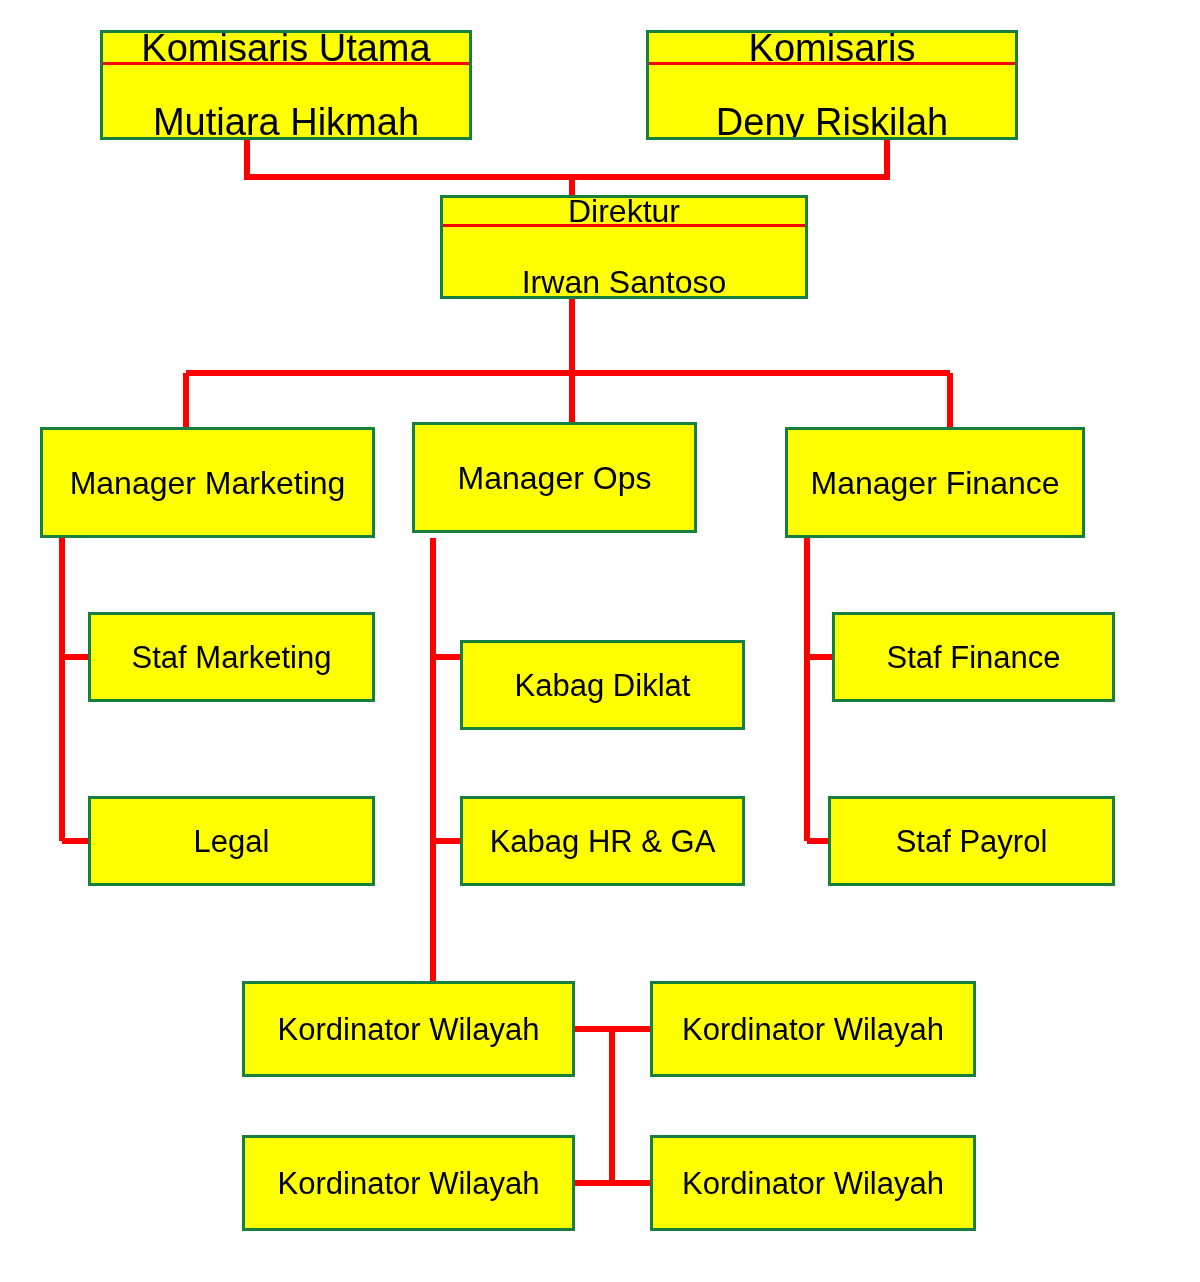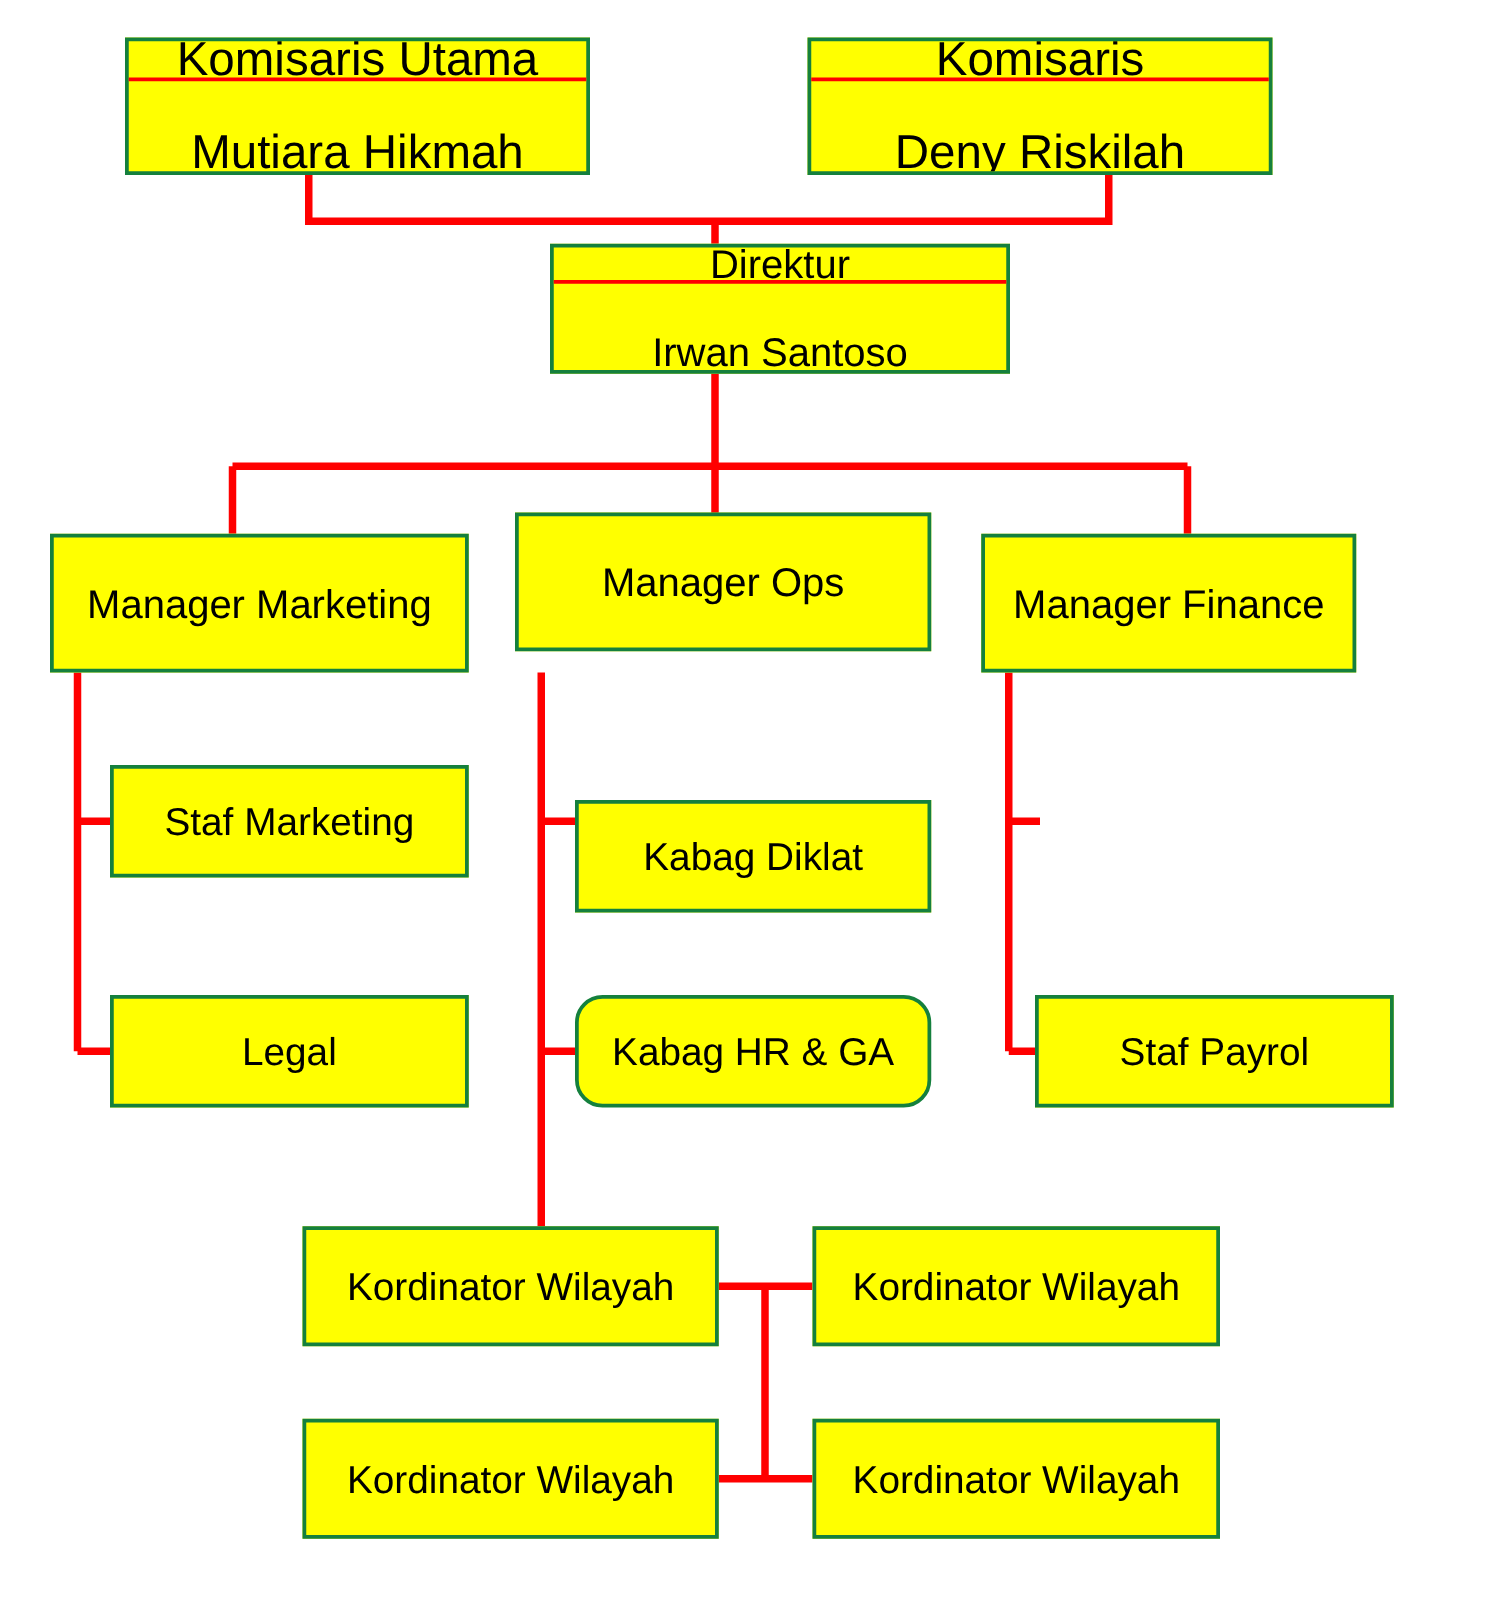--- a/index.html
+++ b/index.html
@@ -59,30 +59,30 @@
   }
   
   .t-komut  { left: 100px; top: 30px;  width: 372px;  height: 110px; }
   .t-kom    { left: 646px; top: 30px;  width: 372px;  height: 110px; }
   .t-dir    { left: 440px; top: 195px; width: 368px;  height: 104px; }
   .t-komut .cell, .t-kom .cell { font-size: 38px; }
   .t-dir .cell { font-size: 32px; }
 
   
   .m-mkt { left: 40px;  top: 427px; width: 335px; height: 111px; }
-  .m-ops { left: 412px; top: 410px; width: 333px; height: 111px; }
+  .m-ops { left: 412px; top: 422px; width: 285px; height: 111px; }
   .m-fin { left: 785px; top: 427px; width: 300px; height: 111px; }
   .m-mkt .cell, .m-ops .cell, .m-fin .cell { font-size: 32px; }
 
   
   .s-staf-mkt { left: 88px;  top: 612px; width: 287px; height: 90px; }
   .s-diklat   { left: 460px; top: 612px; width: 285px; height: 90px; margin-top: 28px; }
   .s-staf-fin { left: 832px; top: 612px; width: 283px; height: 90px; }
   .s-legal    { left: 88px;  top: 796px; width: 287px; height: 90px; }
-  .s-hrga     { left: 460px; top: 796px; width: 285px; height: 90px; border-radius: 22px; }
+  .s-hrga     { left: 460px; top: 796px; width: 285px; height: 90px; }
   .s-payrol   { left: 828px; top: 796px; width: 287px; height: 90px; }
   .s-staf-mkt .cell, .s-diklat .cell, .s-staf-fin .cell,
   .s-legal .cell, .s-hrga .cell, .s-payrol .cell { font-size: 31px; }
 
   
   .k-1 { left: 242px; top: 981px;  width: 333px; height: 96px; }
   .k-2 { left: 650px; top: 981px;  width: 326px; height: 96px; }
   .k-3 { left: 242px; top: 1135px; width: 333px; height: 96px; }
   .k-4 { left: 650px; top: 1135px; width: 326px; height: 96px; }
   .k-1 .cell, .k-2 .cell, .k-3 .cell, .k-4 .cell { font-size: 31px; }
@@ -146,20 +146,23 @@
   <div class="node one-row m-fin">
     <div class="cell">Manager Finance</div>
   </div>
 
   <div class="node one-row s-staf-mkt">
     <div class="cell">Staf Marketing</div>
   </div>
   <div class="node one-row s-diklat">
     <div class="cell">Kabag Diklat</div>
   </div>
+  <div class="node one-row s-staf-fin">
+    <div class="cell">Staf Finance</div>
+  </div>
 
   <div class="node one-row s-legal">
     <div class="cell">Legal</div>
   </div>
   <div class="node one-row s-hrga">
     <div class="cell">Kabag HR &amp; GA</div>
   </div>
   <div class="node one-row s-payrol">
     <div class="cell">Staf Payrol</div>
   </div>

